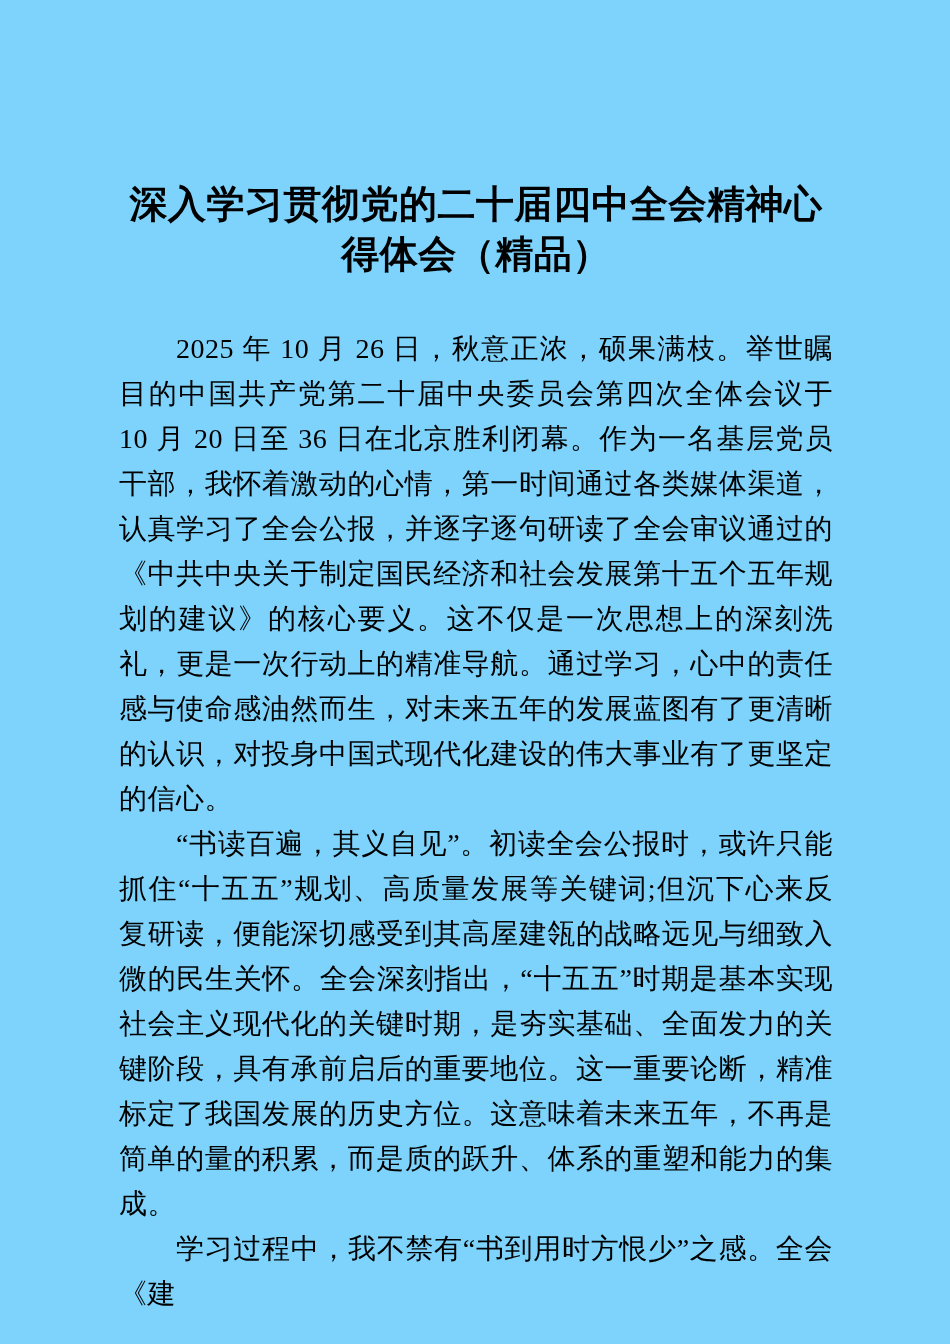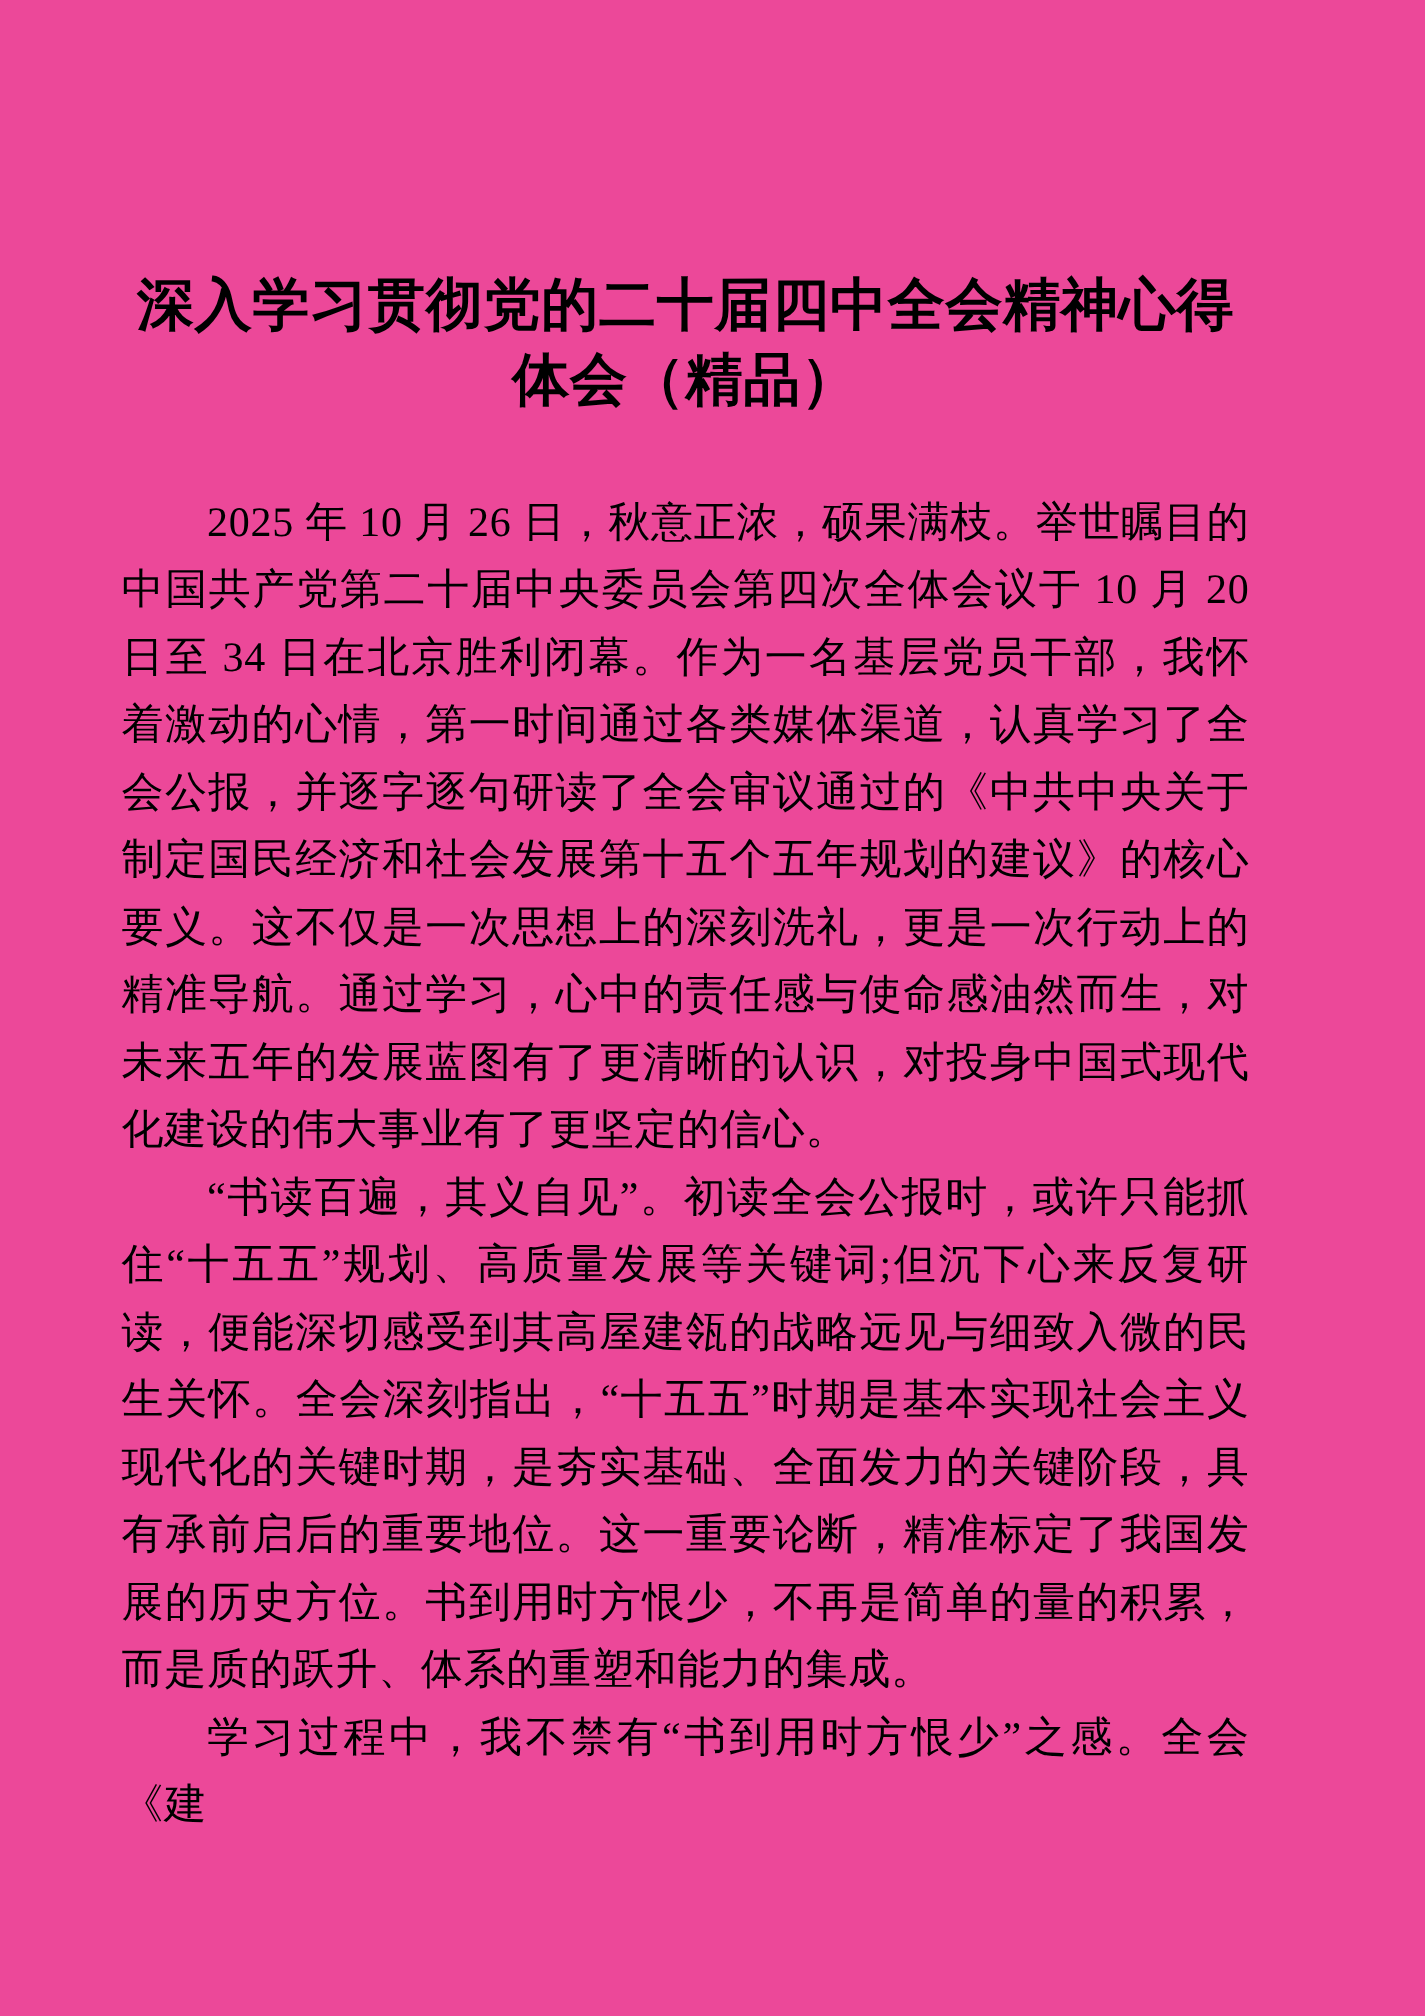--- a/index.html
+++ b/index.html
@@ -9,22 +9,22 @@
   }
   body {
     width: 950px;
     height: 1344px;
     overflow: hidden;
   }
   .page {
     box-sizing: border-box;
     width: 950px;
     height: 1344px;
-    padding: 179px 117px 0 81px;
-    background: #ec4899;
+    padding: 179px 117px 0 119px;
+    background: #7dd3fc;
     color: #000000;
     font-family: "Liberation Serif", "DejaVu Serif", serif;
   }
   .doc-title {
     margin: 0 0 47px 0;
     font-size: 38px;
     line-height: 50px;
     font-weight: bold;
     text-align: center;
     letter-spacing: 0.5px;
@@ -40,19 +40,19 @@
   .para.heading {
     font-weight: bold;
   }
 </style>
 </head>
 <body>
 
 <div class="page">
   <h1 class="doc-title">深入学习贯彻党的二十届四中全会精神心得体会（精品）</h1>
 
-  <p class="para">2025 年 10 月 26 日，秋意正浓，硕果满枝。举世瞩目的中国共产党第二十届中央委员会第四次全体会议于 10 月 20 日至 34 日在北京胜利闭幕。作为一名基层党员干部，我怀着激动的心情，第一时间通过各类媒体渠道，认真学习了全会公报，并逐字逐句研读了全会审议通过的《中共中央关于制定国民经济和社会发展第十五个五年规划的建议》的核心要义。这不仅是一次思想上的深刻洗礼，更是一次行动上的精准导航。通过学习，心中的责任感与使命感油然而生，对未来五年的发展蓝图有了更清晰的认识，对投身中国式现代化建设的伟大事业有了更坚定的信心。</p>
+  <p class="para">2025 年 10 月 26 日，秋意正浓，硕果满枝。举世瞩目的中国共产党第二十届中央委员会第四次全体会议于 10 月 20 日至 36 日在北京胜利闭幕。作为一名基层党员干部，我怀着激动的心情，第一时间通过各类媒体渠道，认真学习了全会公报，并逐字逐句研读了全会审议通过的《中共中央关于制定国民经济和社会发展第十五个五年规划的建议》的核心要义。这不仅是一次思想上的深刻洗礼，更是一次行动上的精准导航。通过学习，心中的责任感与使命感油然而生，对未来五年的发展蓝图有了更清晰的认识，对投身中国式现代化建设的伟大事业有了更坚定的信心。</p>
 
 
-  <p class="para">“书读百遍，其义自见”。初读全会公报时，或许只能抓住“十五五”规划、高质量发展等关键词;但沉下心来反复研读，便能深切感受到其高屋建瓴的战略远见与细致入微的民生关怀。全会深刻指出，“十五五”时期是基本实现社会主义现代化的关键时期，是夯实基础、全面发力的关键阶段，具有承前启后的重要地位。这一重要论断，精准标定了我国发展的历史方位。书到用时方恨少，不再是简单的量的积累，而是质的跃升、体系的重塑和能力的集成。</p>
+  <p class="para">“书读百遍，其义自见”。初读全会公报时，或许只能抓住“十五五”规划、高质量发展等关键词;但沉下心来反复研读，便能深切感受到其高屋建瓴的战略远见与细致入微的民生关怀。全会深刻指出，“十五五”时期是基本实现社会主义现代化的关键时期，是夯实基础、全面发力的关键阶段，具有承前启后的重要地位。这一重要论断，精准标定了我国发展的历史方位。这意味着未来五年，不再是简单的量的积累，而是质的跃升、体系的重塑和能力的集成。</p>
 
   <p class="para">学习过程中，我不禁有“书到用时方恨少”之感。全会《建</p>
 </div>
 
 </body></html>

